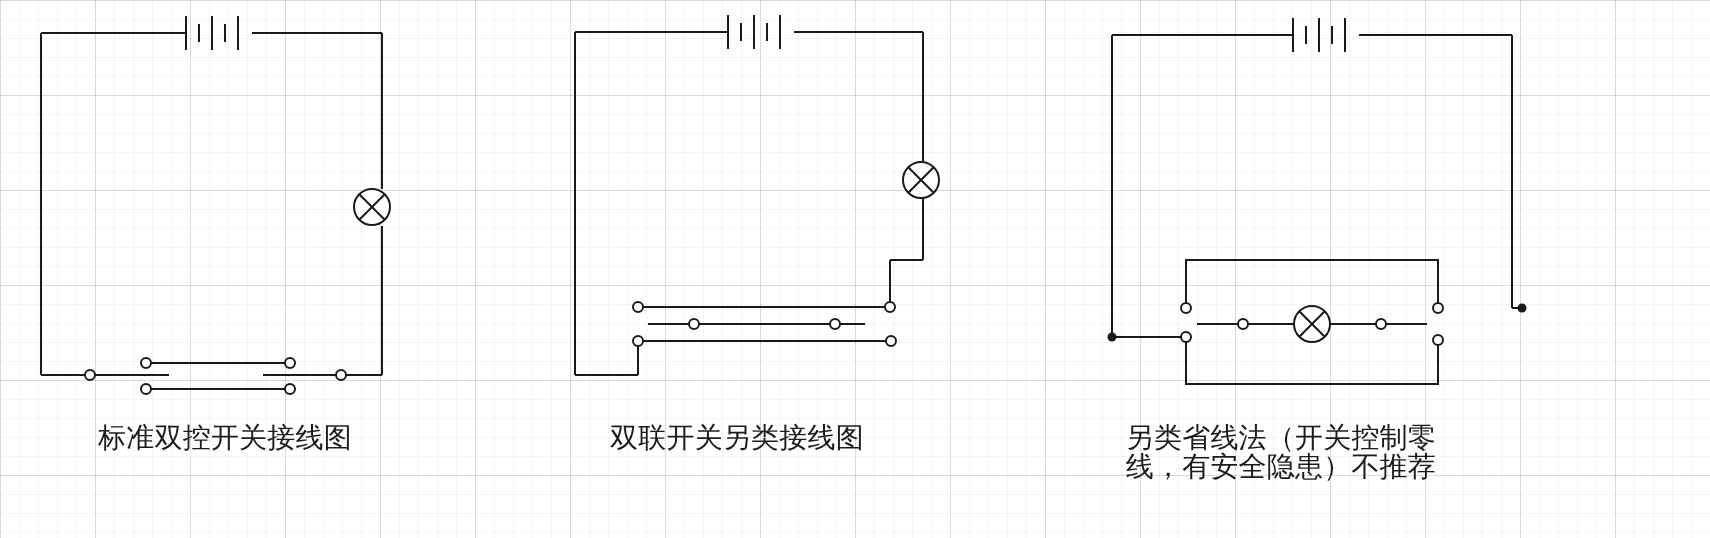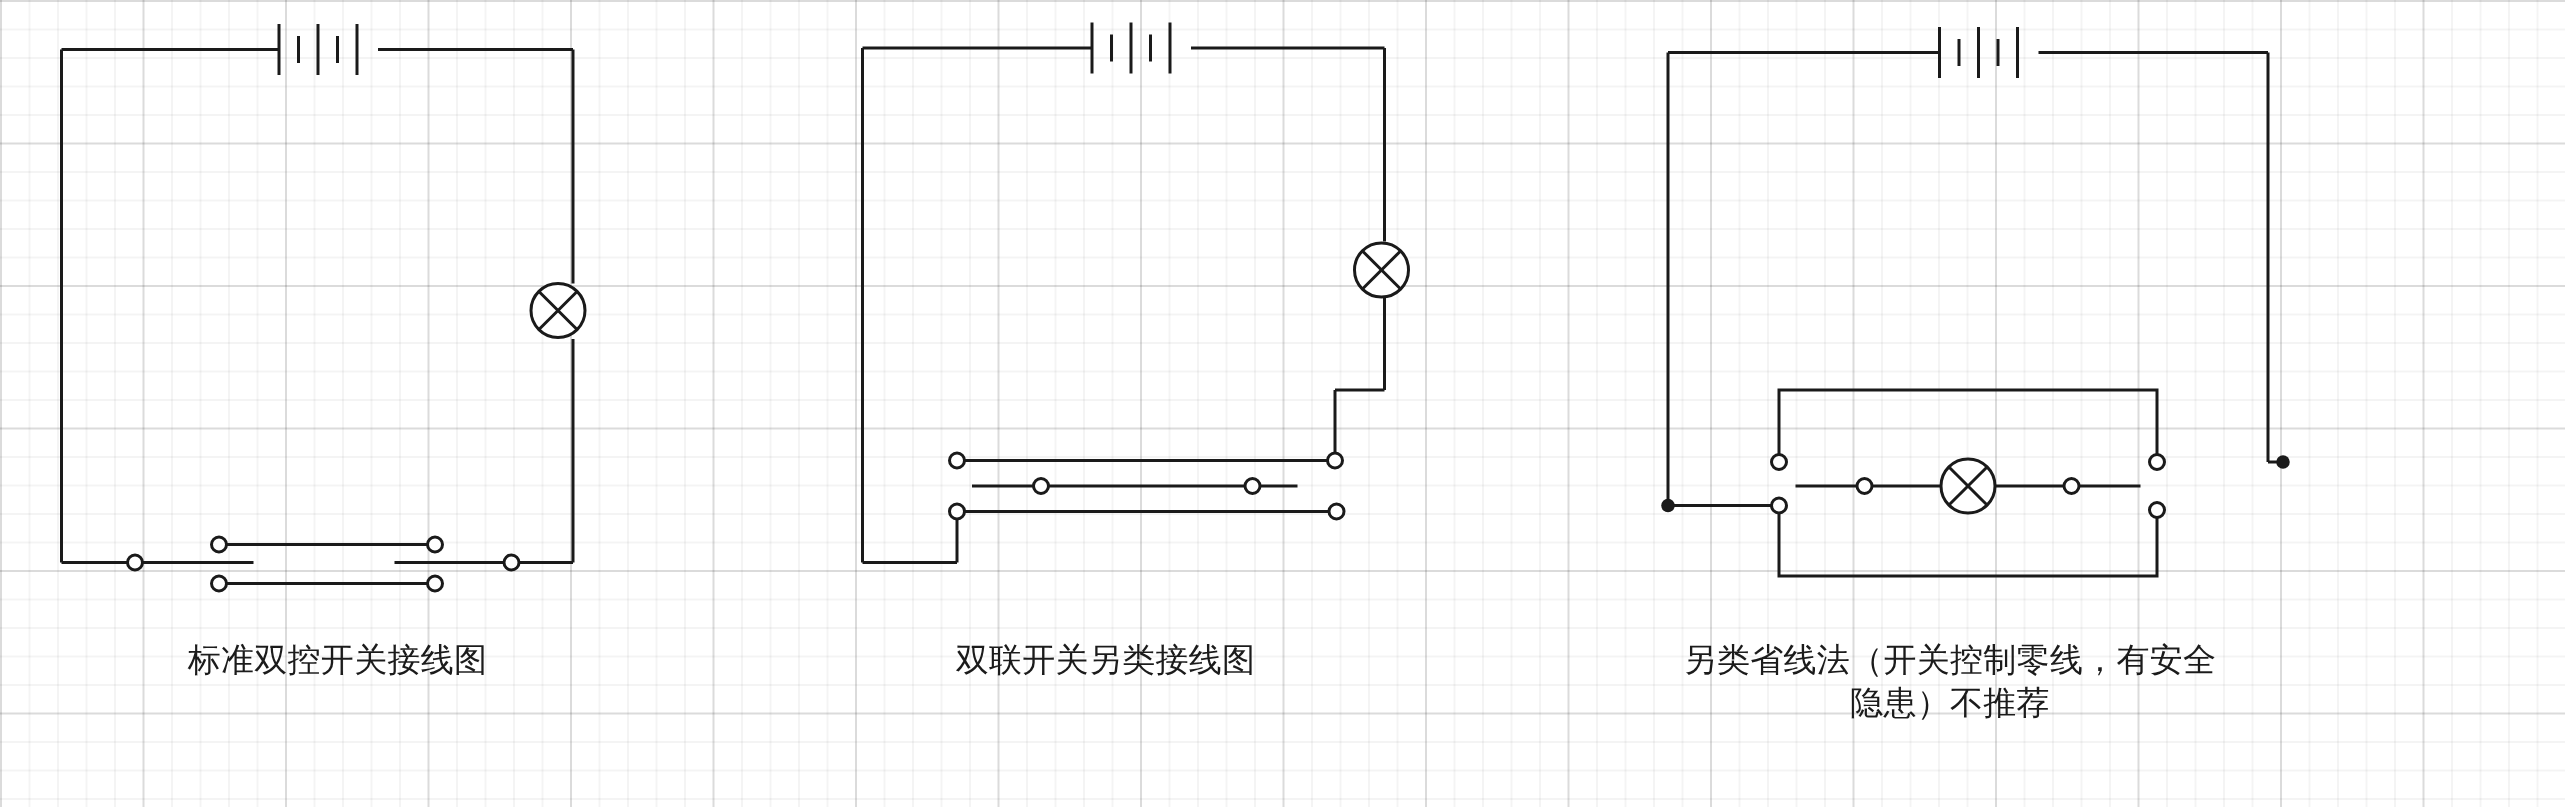--- a/index.html
+++ b/index.html
@@ -23,31 +23,31 @@
     font-family: "Liberation Sans", "DejaVu Sans", sans-serif;
   }
   #board {
     position: absolute;
     left: 0; top: 0;
     width: 1710px;
     height: 538px;
   }
   .cap-label {
     position: absolute;
-    font-family: Liberation Serif, serif;
-    font-size: 22px;
+    font-family: Liberation Mono, monospace;
+    font-size: 28px;
     line-height: 29px;
     color: #1b1b1b;
     text-align: center;
     white-space: pre-line;
     letter-spacing: 0.2px;
   }
   #cap-1 { left: 60px;   top: 425px; width: 330px; }
   #cap-2 { left: 572px;  top: 425px; width: 330px; }
-  #cap-3 { left: 1120px; top: 425px; width: 360px; }
+  #cap-3 { left: 1076px; top: 425px; width: 360px; text-align: right; }
 </style>
 </head>
 <body>
 
 <div id="page">
 
   <svg id="board" viewBox="0 0 1710 538" xmlns="http://www.w3.org/2000/svg">
     <defs>
       <g id="battery-sym">
 

